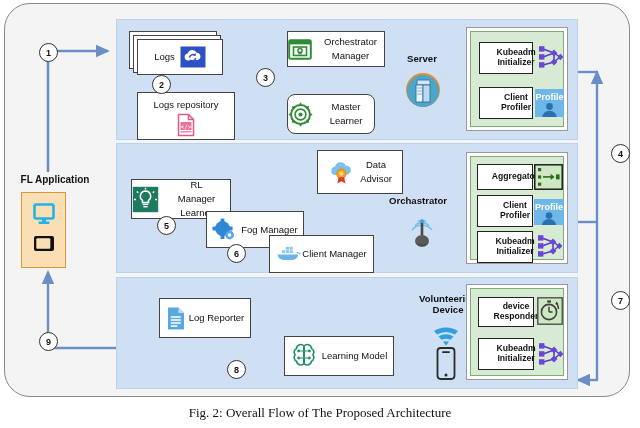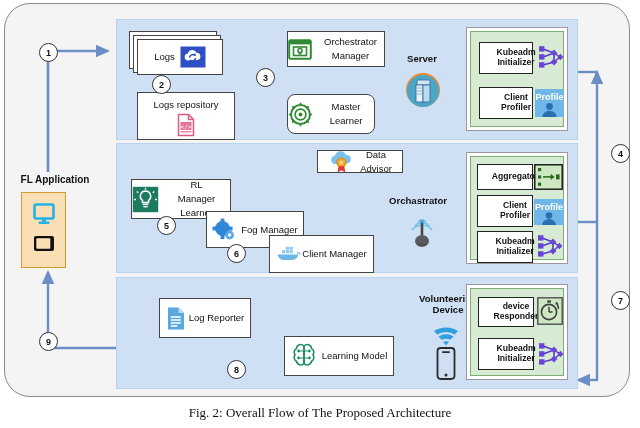--- a/index.html
+++ b/index.html
@@ -281,21 +281,21 @@
           <rect x="13.6" y="2.8" width="3.2" height="3"></rect>
         </g>
         <path d="M1.5,10.4 h20.5 a5.5,5.5 0 0 1 -5.5,5.6 h-8
                  a7.2,7.2 0 0 1 -7,-5.6 z" fill="#6bb6e6"></path>
         <path d="M21,8.6 a3.6,3.6 0 0 1 3.4,1.8" fill="none" stroke="#6bb6e6" stroke-width="1.3"></path>
       </svg>
     </span>
     <span class="lbl">Client Manager</span>
   </div>
 
-  <div class="box" style="left:200px;top:6px;width:86px;height:23px;gap:5px;">
+  <div class="box" style="left:200px;top:6px;width:86px;height:44px;gap:5px;">
     <span class="ic">
       <svg width="27" height="25" viewBox="0 0 27 25">
         <path d="M6.5,15 a4.4,4.4 0 0 1 0.6,-8.6 a5.6,5.6 0 0 1 10.6,-0.7
                  a4.5,4.5 0 0 1 1.4,8.9 z" fill="#7cc0ec"></path>
         <circle cx="13.4" cy="13.6" r="4.6" fill="#f5a623" stroke="#d98a10" stroke-width="1.1"></circle>
         <circle cx="13.4" cy="13.6" r="2.1" fill="#fbd58a"></circle>
         <path d="M10.6,17.2 L9.4,23.6 L13.4,21.3 L17.4,23.6 L16.2,17.2 z" fill="#e03b2f"></path>
       </svg>
     </span>
     <span class="lbl">

